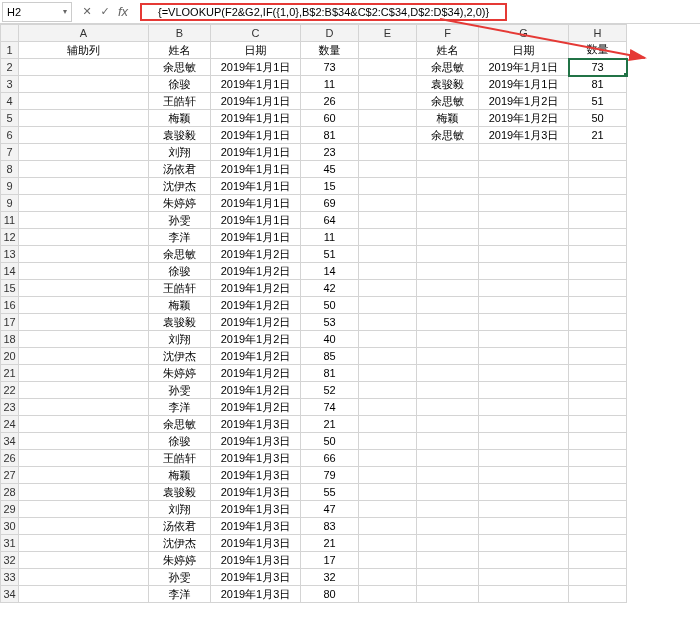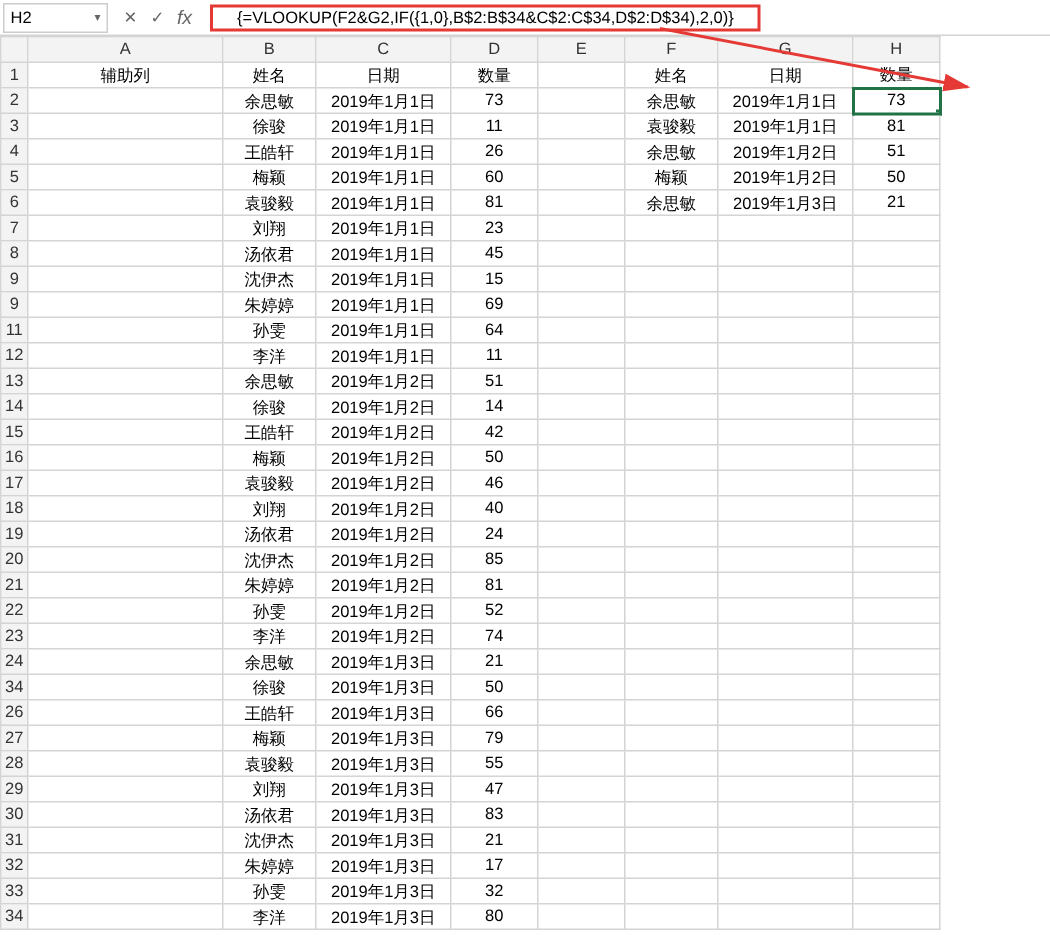--- a/index.html
+++ b/index.html
@@ -260,43 +260,32 @@
           <td></td>
           <td></td>
           <td></td>
           <td></td>
         </tr>
         <tr>
           <td class="rowhdr">17</td>
           <td></td>
           <td>袁骏毅</td>
           <td>2019年1月2日</td>
-          <td>46</td>
+          <td>53</td>
           <td></td>
           <td></td>
           <td></td>
           <td></td>
         </tr>
         <tr>
           <td class="rowhdr">18</td>
           <td></td>
           <td>刘翔</td>
           <td>2019年1月2日</td>
           <td>40</td>
-          <td></td>
-          <td></td>
-          <td></td>
-          <td></td>
-        </tr>
-        <tr>
-          <td class="rowhdr">19</td>
-          <td></td>
-          <td>汤依君</td>
-          <td>2019年1月2日</td>
-          <td>24</td>
           <td></td>
           <td></td>
           <td></td>
           <td></td>
         </tr>
         <tr>
           <td class="rowhdr">20</td>
           <td></td>
           <td>沈伊杰</td>
           <td>2019年1月2日</td>

